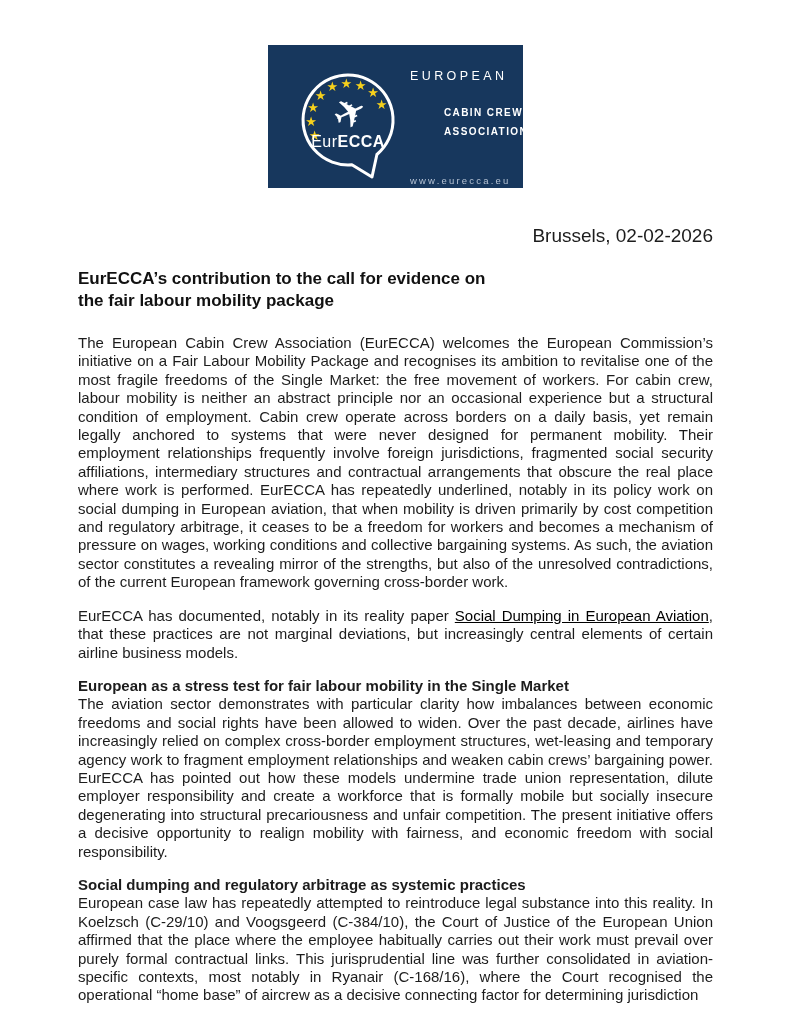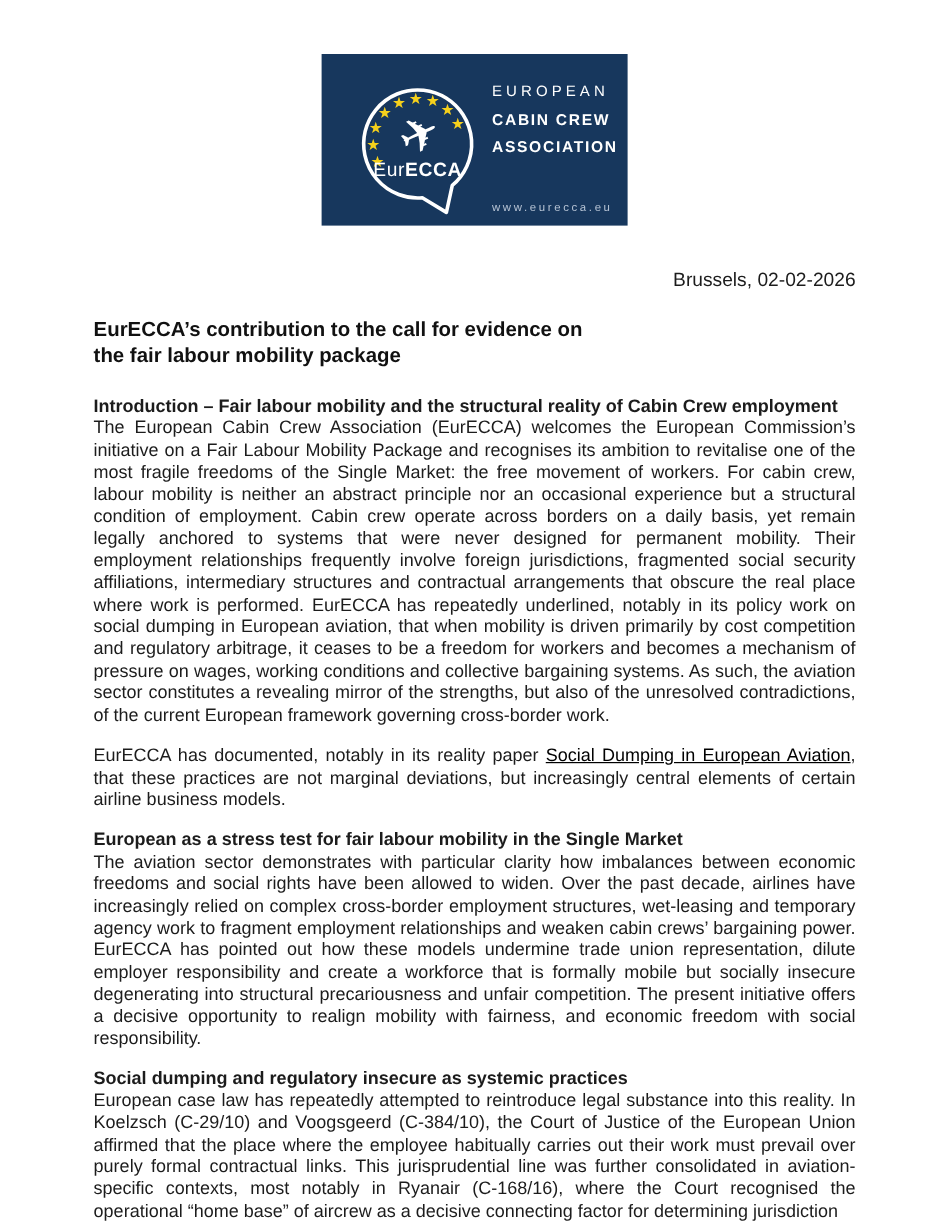--- a/index.html
+++ b/index.html
@@ -16,26 +16,26 @@
     margin:45px auto 0;
     position:relative;
   }
   .logo-mark { position:absolute; left:14px; top:0; width:132px; height:140px; }
   .bubble { fill:none; stroke:#ffffff; stroke-width:3; stroke-linejoin:round; }
   .star { font-size:13px; text-anchor:middle; dominant-baseline:central; font-family:"DejaVu Sans", sans-serif; }
   .plane { font-size:40px; text-anchor:middle; dominant-baseline:central; fill:#ffffff; font-family:"DejaVu Sans", sans-serif; }
   .brand { font-size:16px; text-anchor:middle; fill:#ffffff; letter-spacing:0.5px; }
   .brand .b { font-weight:bold; }
   .logo-text { position:absolute; left:142px; top:24px; color:#ffffff; white-space:nowrap; }
-  .org1 { font-size:12.5px; letter-spacing:3.4px; font-weight:400; margin-bottom:9px; }
-  .org2, .org3 { font-size:13px; font-weight:bold; letter-spacing:1.4px; margin-bottom:8px; }
+  .org1 { font-size:12.5px; letter-spacing:3.4px; font-weight:400; margin-bottom:24px; }
+  .org2, .org3 { font-size:10px; font-weight:bold; letter-spacing:1.4px; margin-bottom:8px;margin-left:34px; }
   .site { font-size:9.5px; letter-spacing:2.2px; color:#b6c3d4; margin-top:38px; }
   .date {
     width:635px; margin:37px auto 16px;
-    text-align:right; font-size:16px; color:#1c1c1c;
+    text-align:right; font-size:19px; color:#1c1c1c;
   }
   .title {
     width:635px; margin:21px auto 0;
     text-align:left; font-size:17px; line-height:22px;
     font-weight:bold; color:#111111;
   }
   .body {
     width:635px; margin:22px auto 0;
     font-size:15px; line-height:18.4px;
     text-align:justify;
@@ -75,22 +75,21 @@
       <div class="org3">ASSOCIATION</div>
       <div class="site">www.eurecca.eu</div>
     </div>
   </div>
 
   <div class="date">Brussels, 02-02-2026</div>
 
   <h1 class="title"><span>EurECCA’s contribution to the call for evidence on</span><br><span>the fair labour mobility package</span></h1>
 
   <div class="body">
-    <h2 class="first">Introduction – Fair labour mobility and the structural reality of Cabin Crew employment</h2>
     <p>The European Cabin Crew Association (EurECCA) welcomes the European Commission’s initiative on a Fair Labour Mobility Package and recognises its ambition to revitalise one of the most fragile freedoms of the Single Market: the free movement of workers. For cabin crew, labour mobility is neither an abstract principle nor an occasional experience but a structural condition of employment. Cabin crew operate across borders on a daily basis, yet remain legally anchored to systems that were never designed for permanent mobility. Their employment relationships frequently involve foreign jurisdictions, fragmented social security affiliations, intermediary structures and contractual arrangements that obscure the real place where work is performed. EurECCA has repeatedly underlined, notably in its policy work on social dumping in European aviation, that when mobility is driven primarily by cost competition and regulatory arbitrage, it ceases to be a freedom for workers and becomes a mechanism of pressure on wages, working conditions and collective bargaining systems. As such, the aviation sector constitutes a revealing mirror of the strengths, but also of the unresolved contradictions, of the current European framework governing cross-border work.</p>
     <p><span>EurECCA has documented, notably in its reality paper </span><a class="doclink" style="color: #000000;">Social Dumping in European Aviation</a><span>, that these practices are not marginal deviations, but increasingly central elements of certain airline business models.</span></p>
     <h2>European as a stress test for fair labour mobility in the Single Market</h2>
     <p>The aviation sector demonstrates with particular clarity how imbalances between economic freedoms and social rights have been allowed to widen. Over the past decade, airlines have increasingly relied on complex cross-border employment structures, wet-leasing and temporary agency work to fragment employment relationships and weaken cabin crews’ bargaining power. EurECCA has pointed out how these models undermine trade union representation, dilute employer responsibility and create a workforce that is formally mobile but socially insecure degenerating into structural precariousness and unfair competition. The present initiative offers a decisive opportunity to realign mobility with fairness, and economic freedom with social responsibility.</p>
-    <h2>Social dumping and regulatory insecure as systemic practices</h2>
+    <h2>Social dumping and regulatory arbitrage as systemic practices</h2>
     <p>European case law has repeatedly attempted to reintroduce legal substance into this reality. In Koelzsch (C-29/10) and Voogsgeerd (C-384/10), the Court of Justice of the European Union affirmed that the place where the employee habitually carries out their work must prevail over purely formal contractual links. This jurisprudential line was further consolidated in aviation-specific contexts, most notably in Ryanair (C-168/16), where the Court recognised the operational “home base” of aircrew as a decisive connecting factor for determining jurisdiction</p>
   </div>
 
 </div>
 
 </body></html>

